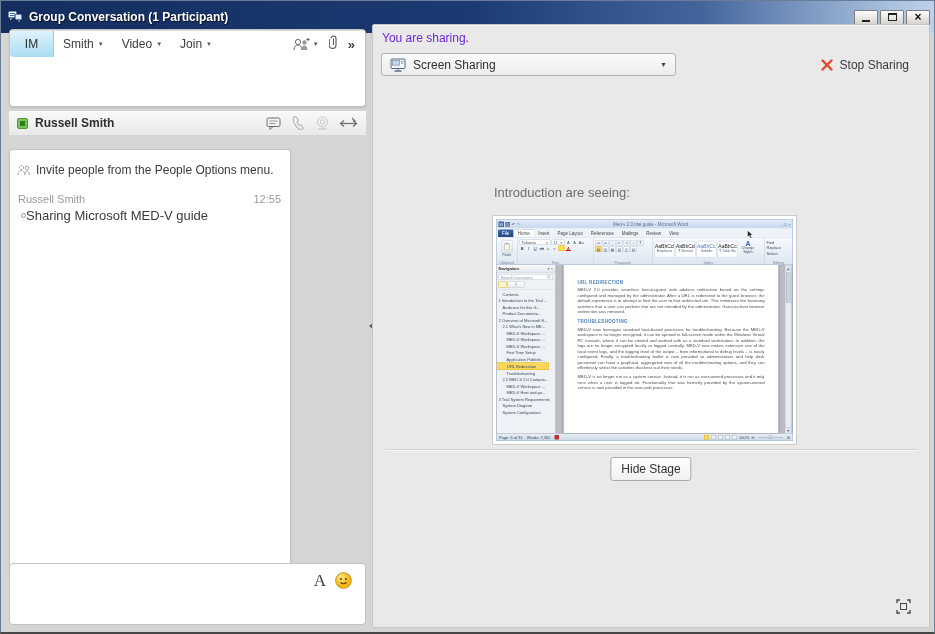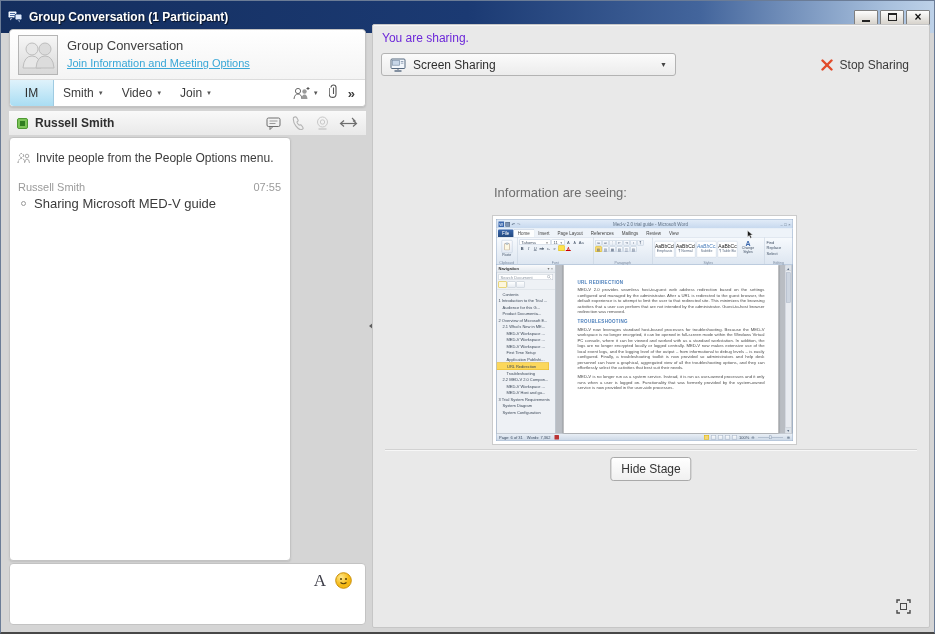--- a/index.html
+++ b/index.html
@@ -47,27 +47,27 @@
   .tb-chevron{ font-size:13px; color:#3c3c3c; font-weight:bold; }
 
   .roster-row{ position:absolute; left:8px; top:110px; width:357px; height:24px;
     display:flex; align-items:center; padding:0 8px; background:linear-gradient(#f9f9f9,#e9e9e9); }
   .presence{ width:11px; height:11px; background:#7cc459; border:1px solid #4e9a33; border-radius:2px;
     position:relative; flex:none; }
   .presence::after{ content:""; position:absolute; left:2px; top:2px; width:5px; height:5px; background:#2f7d1f; }
   .roster-name{ font-size:12px; font-weight:bold; color:#2f2f2f; margin-left:7px; }
   .roster-icons{ margin-left:auto; display:flex; align-items:center; gap:9px; }
 
-  .history-card{ position:absolute; left:8px; top:136px; width:282px; height:424px;
+  .history-card{ position:absolute; left:8px; top:148px; width:282px; height:424px;
     background:#fff; border:1px solid #c3c3c3; border-radius:4px; box-shadow:0 1px 2px rgba(0,0,0,.1); }
   .invite-row{ display:flex; align-items:center; gap:5px; padding:13px 8px 0 7px;
     font-size:12px; color:#3c3c3c; }
   .msg-head{ display:flex; justify-content:space-between; padding:16px 9px 0 8px;
     font-size:11px; color:#9b9b9b; }
-  .msg-body{ display:flex; align-items:center; gap:8px; padding:3px 8px 0 11px;
+  .msg-body{ display:flex; align-items:center; gap:0; padding:3px 8px 0 11px;
     font-size:13px; color:#3b3b3b; }
   .bullet{ width:5px; height:5px; border:1px solid #9a9a9a; border-radius:50%; flex:none; }
 
   .compose-card{ position:absolute; left:8px; top:562px; width:357px; height:62px;
     background:#fff; border:1px solid #c3c3c3; border-radius:4px; }
   .compose-tools{ display:flex; justify-content:flex-end; align-items:center; gap:9px; padding:8px 13px 0 0; }
   .font-btn{ font-family:"Liberation Serif", serif; font-size:17px; color:#3f3f4a; line-height:1; cursor:pointer; }
 
   .splitter-handle{ position:absolute; left:368px; top:321px; width:0; height:0;
     border-right:5px solid #5e5e5e; border-top:4px solid transparent; border-bottom:4px solid transparent; cursor:pointer; }
@@ -207,34 +207,20 @@
       <div class="winbtn">
           <span class="glyph-max"></span>
         </div>
       <div class="winbtn">
           <span class="glyph-close">×</span>
         </div>
     </div>
   </div>
 
   <div class="convo-card">
-    <div class="convo-head">
-      <div class="avatar">
-        <svg width="34" height="30" viewBox="0 0 34 30">
-          <circle cx="11" cy="9" r="6" fill="#e7e7e7" stroke="#bdbdbd"></circle>
-          <path d="M2 28 q1 -12 9 -12 q8 0 9 12 Z" fill="#e7e7e7" stroke="#bdbdbd"></path>
-          <circle cx="24" cy="9" r="6" fill="#dcdcdc" stroke="#bdbdbd"></circle>
-          <path d="M15 28 q1 -12 9 -12 q8 0 9 12 Z" fill="#dcdcdc" stroke="#bdbdbd"></path>
-        </svg>
-      </div>
-      <div class="convo-meta">
-        <div class="convo-title">Group Conversation</div>
-        <span class="convo-link">Join Information and Meeting Options</span>
-      </div>
-    </div>
     <div class="convo-toolbar">
       <div class="tab-im">IM</div>
       <div class="tb-item">
         <span>Smith</span>
           <span class="caret">▼</span>
       </div>
       <div class="tb-item">
         <span>Video</span>
           <span class="caret">▼</span>
       </div>
@@ -297,21 +283,21 @@
       <svg width="14" height="12" viewBox="0 0 14 12">
         <circle cx="4.5" cy="3.5" r="2" fill="none" stroke="#8a8a8a" stroke-dasharray="1.5 1"></circle>
         <path d="M1 11 q.5 -4.5 3.5 -4.5 q3 0 3.5 4.5" fill="none" stroke="#8a8a8a" stroke-dasharray="1.5 1"></path>
         <circle cx="10" cy="4" r="1.8" fill="none" stroke="#aaa"></circle>
         <path d="M7.5 11 q.4 -4 2.5 -4 q2.1 0 2.5 4" fill="none" stroke="#aaa"></path>
       </svg>
       <span>Invite people from the People Options menu.</span>
     </div>
     <div class="msg-head">
       <span>Russell Smith</span>
-      <span>07:55</span>
+      <span>12:55</span>
     </div>
     <div class="msg-body">
       <span class="bullet"></span>
       <span>Sharing Microsoft MED-V guide</span>
     </div>
   </div>
 
   <div class="compose-card">
     <div class="compose-tools">
       <span class="font-btn">A</span>
@@ -349,21 +335,21 @@
     </div>
 
     <div class="stop-btn">
       <svg width="12" height="12" viewBox="0 0 12 12">
         <line x1="1.5" y1="1.5" x2="10.5" y2="10.5" stroke="#e14a29" stroke-width="2.4" stroke-linecap="round"></line>
         <line x1="10.5" y1="1.5" x2="1.5" y2="10.5" stroke="#e14a29" stroke-width="2.4" stroke-linecap="round"></line>
       </svg>
       <span>Stop Sharing</span>
     </div>
 
-    <div class="stage-caption">Information are seeing:</div>
+    <div class="stage-caption">Introduction are seeing:</div>
 
     <div class="stage">
       <div class="stage-clip">
         <div class="wscale">
           <div class="wwin">
             <div class="wtitle">
               <span class="qat">
                 <span style="width:11px;height:11px;background:#3a67ad;color:#fff;font-size:8px;text-align:center;line-height:11px;">W</span>
                 <span style="width:9px;height:9px;background:#7c93b5;border:1px solid #55687f;"></span>
                 <span style="color:#55687f;">↶</span>

